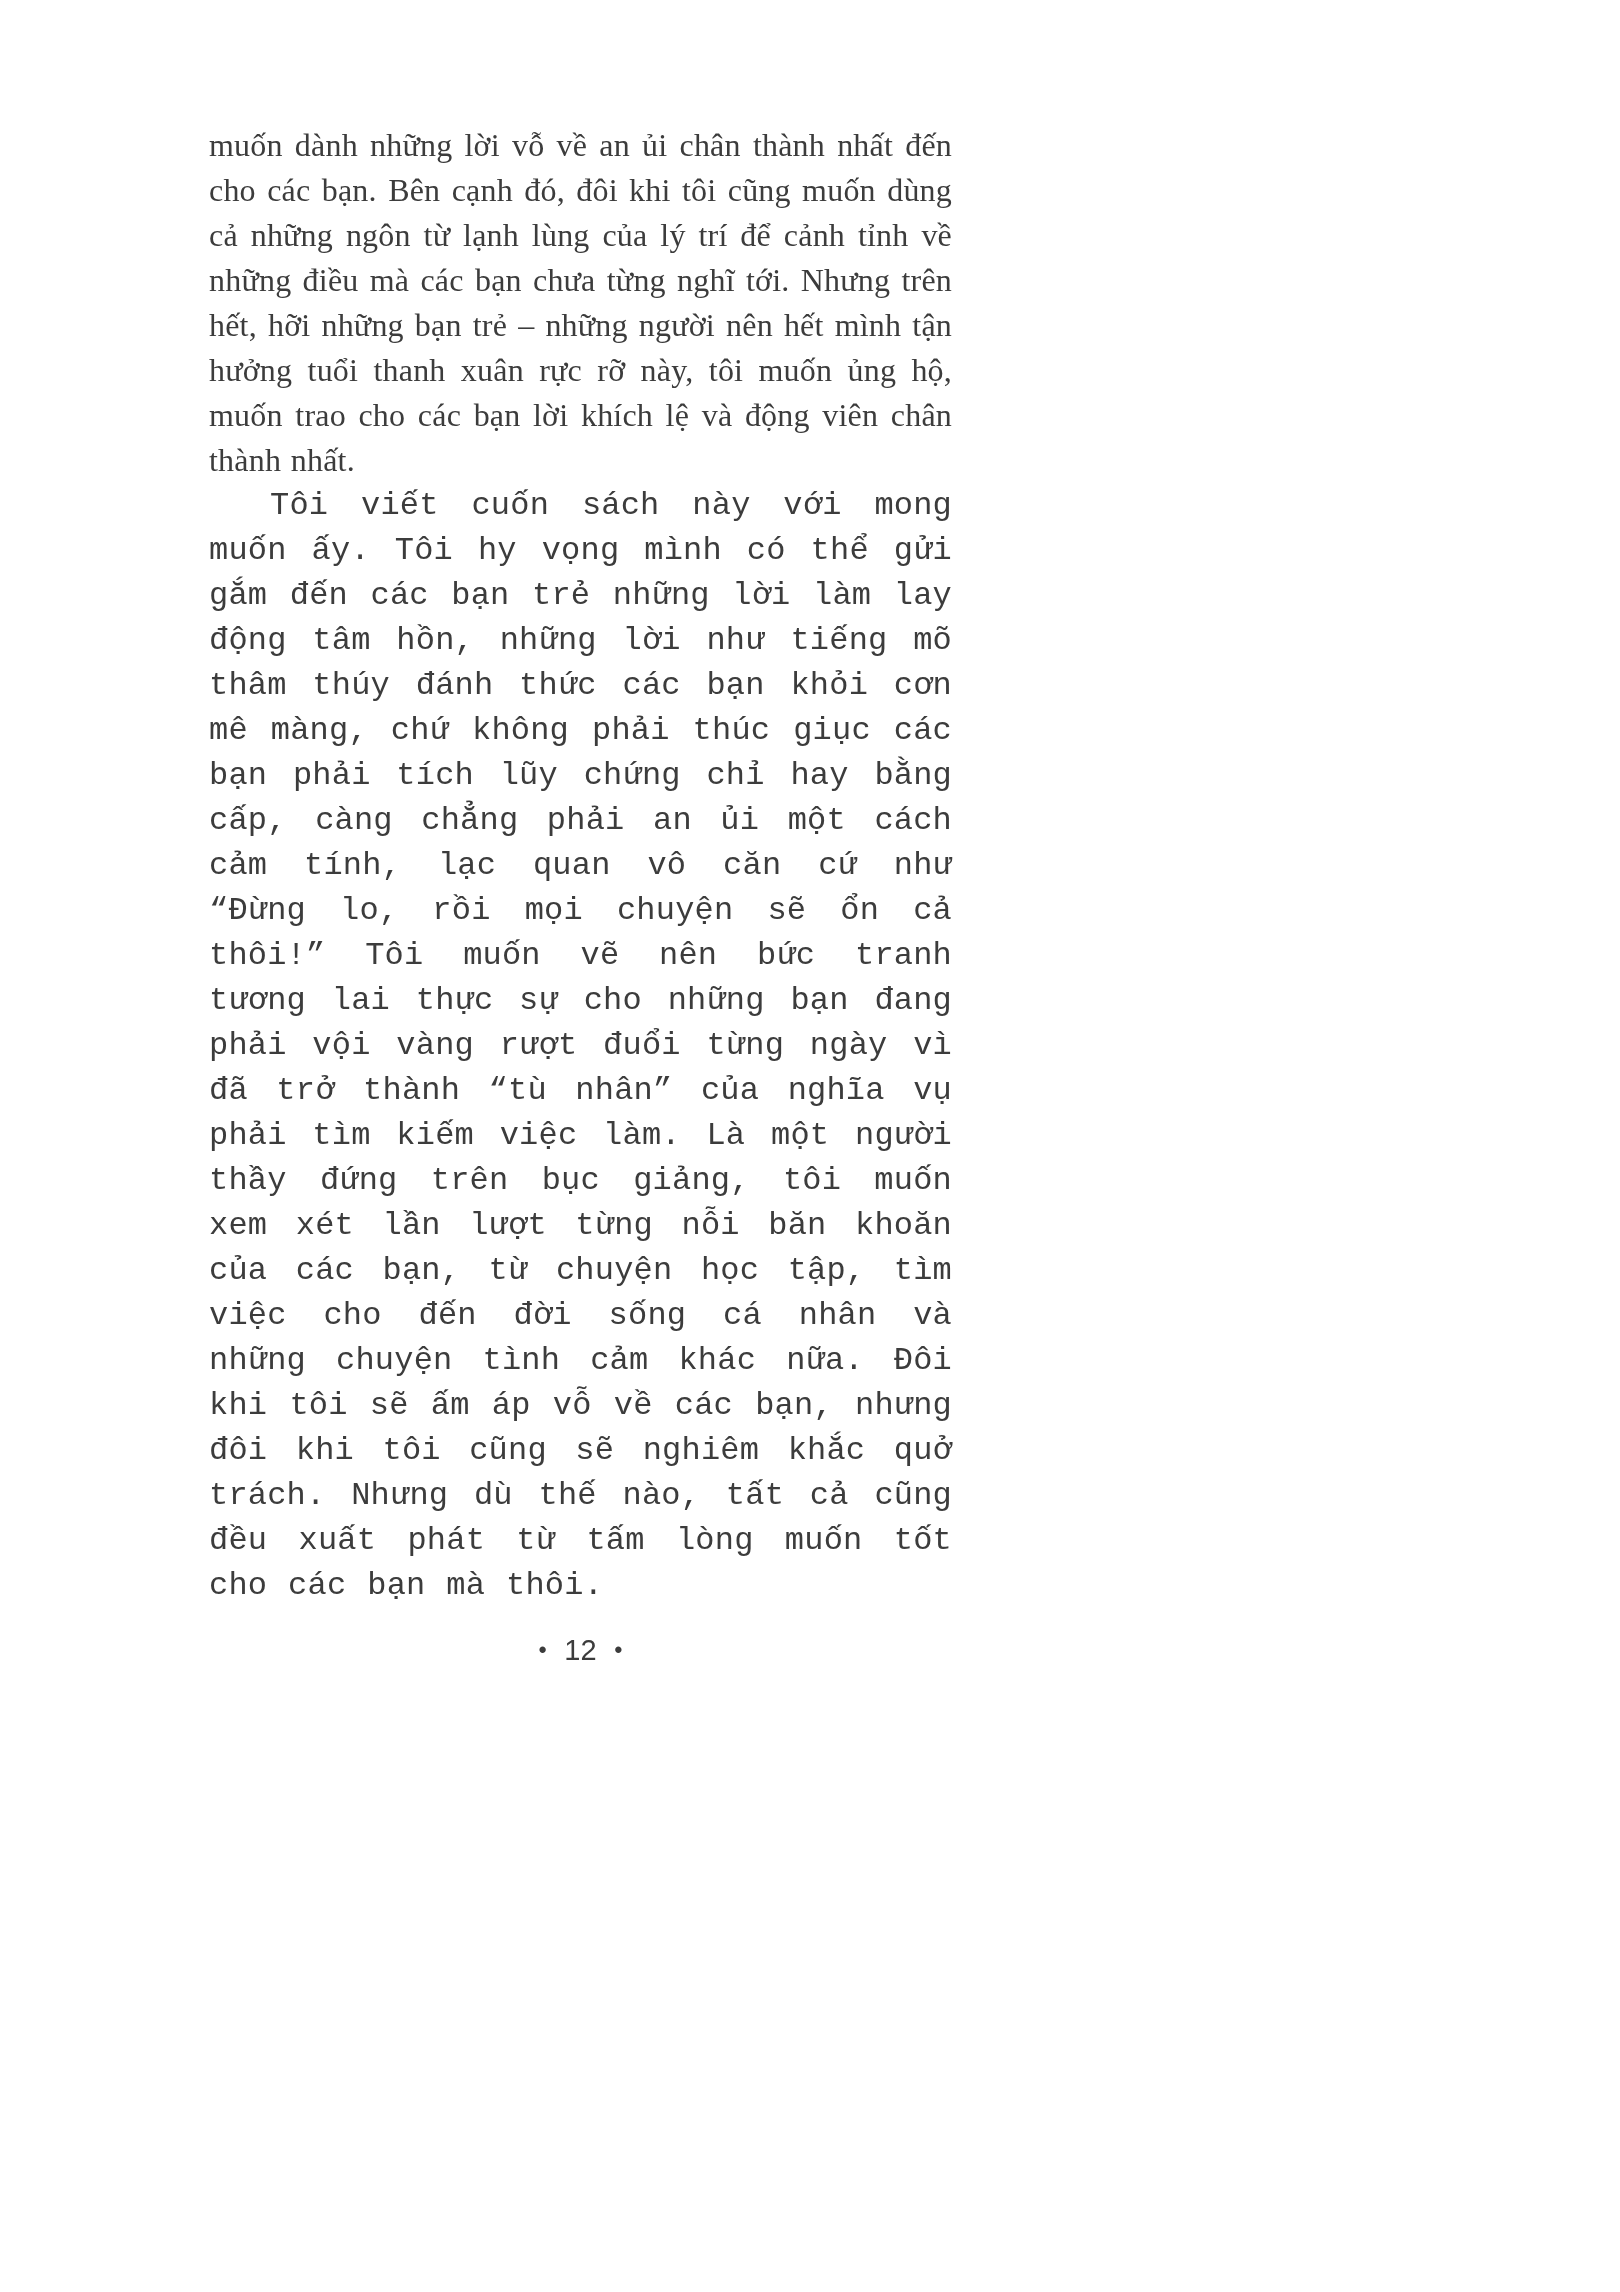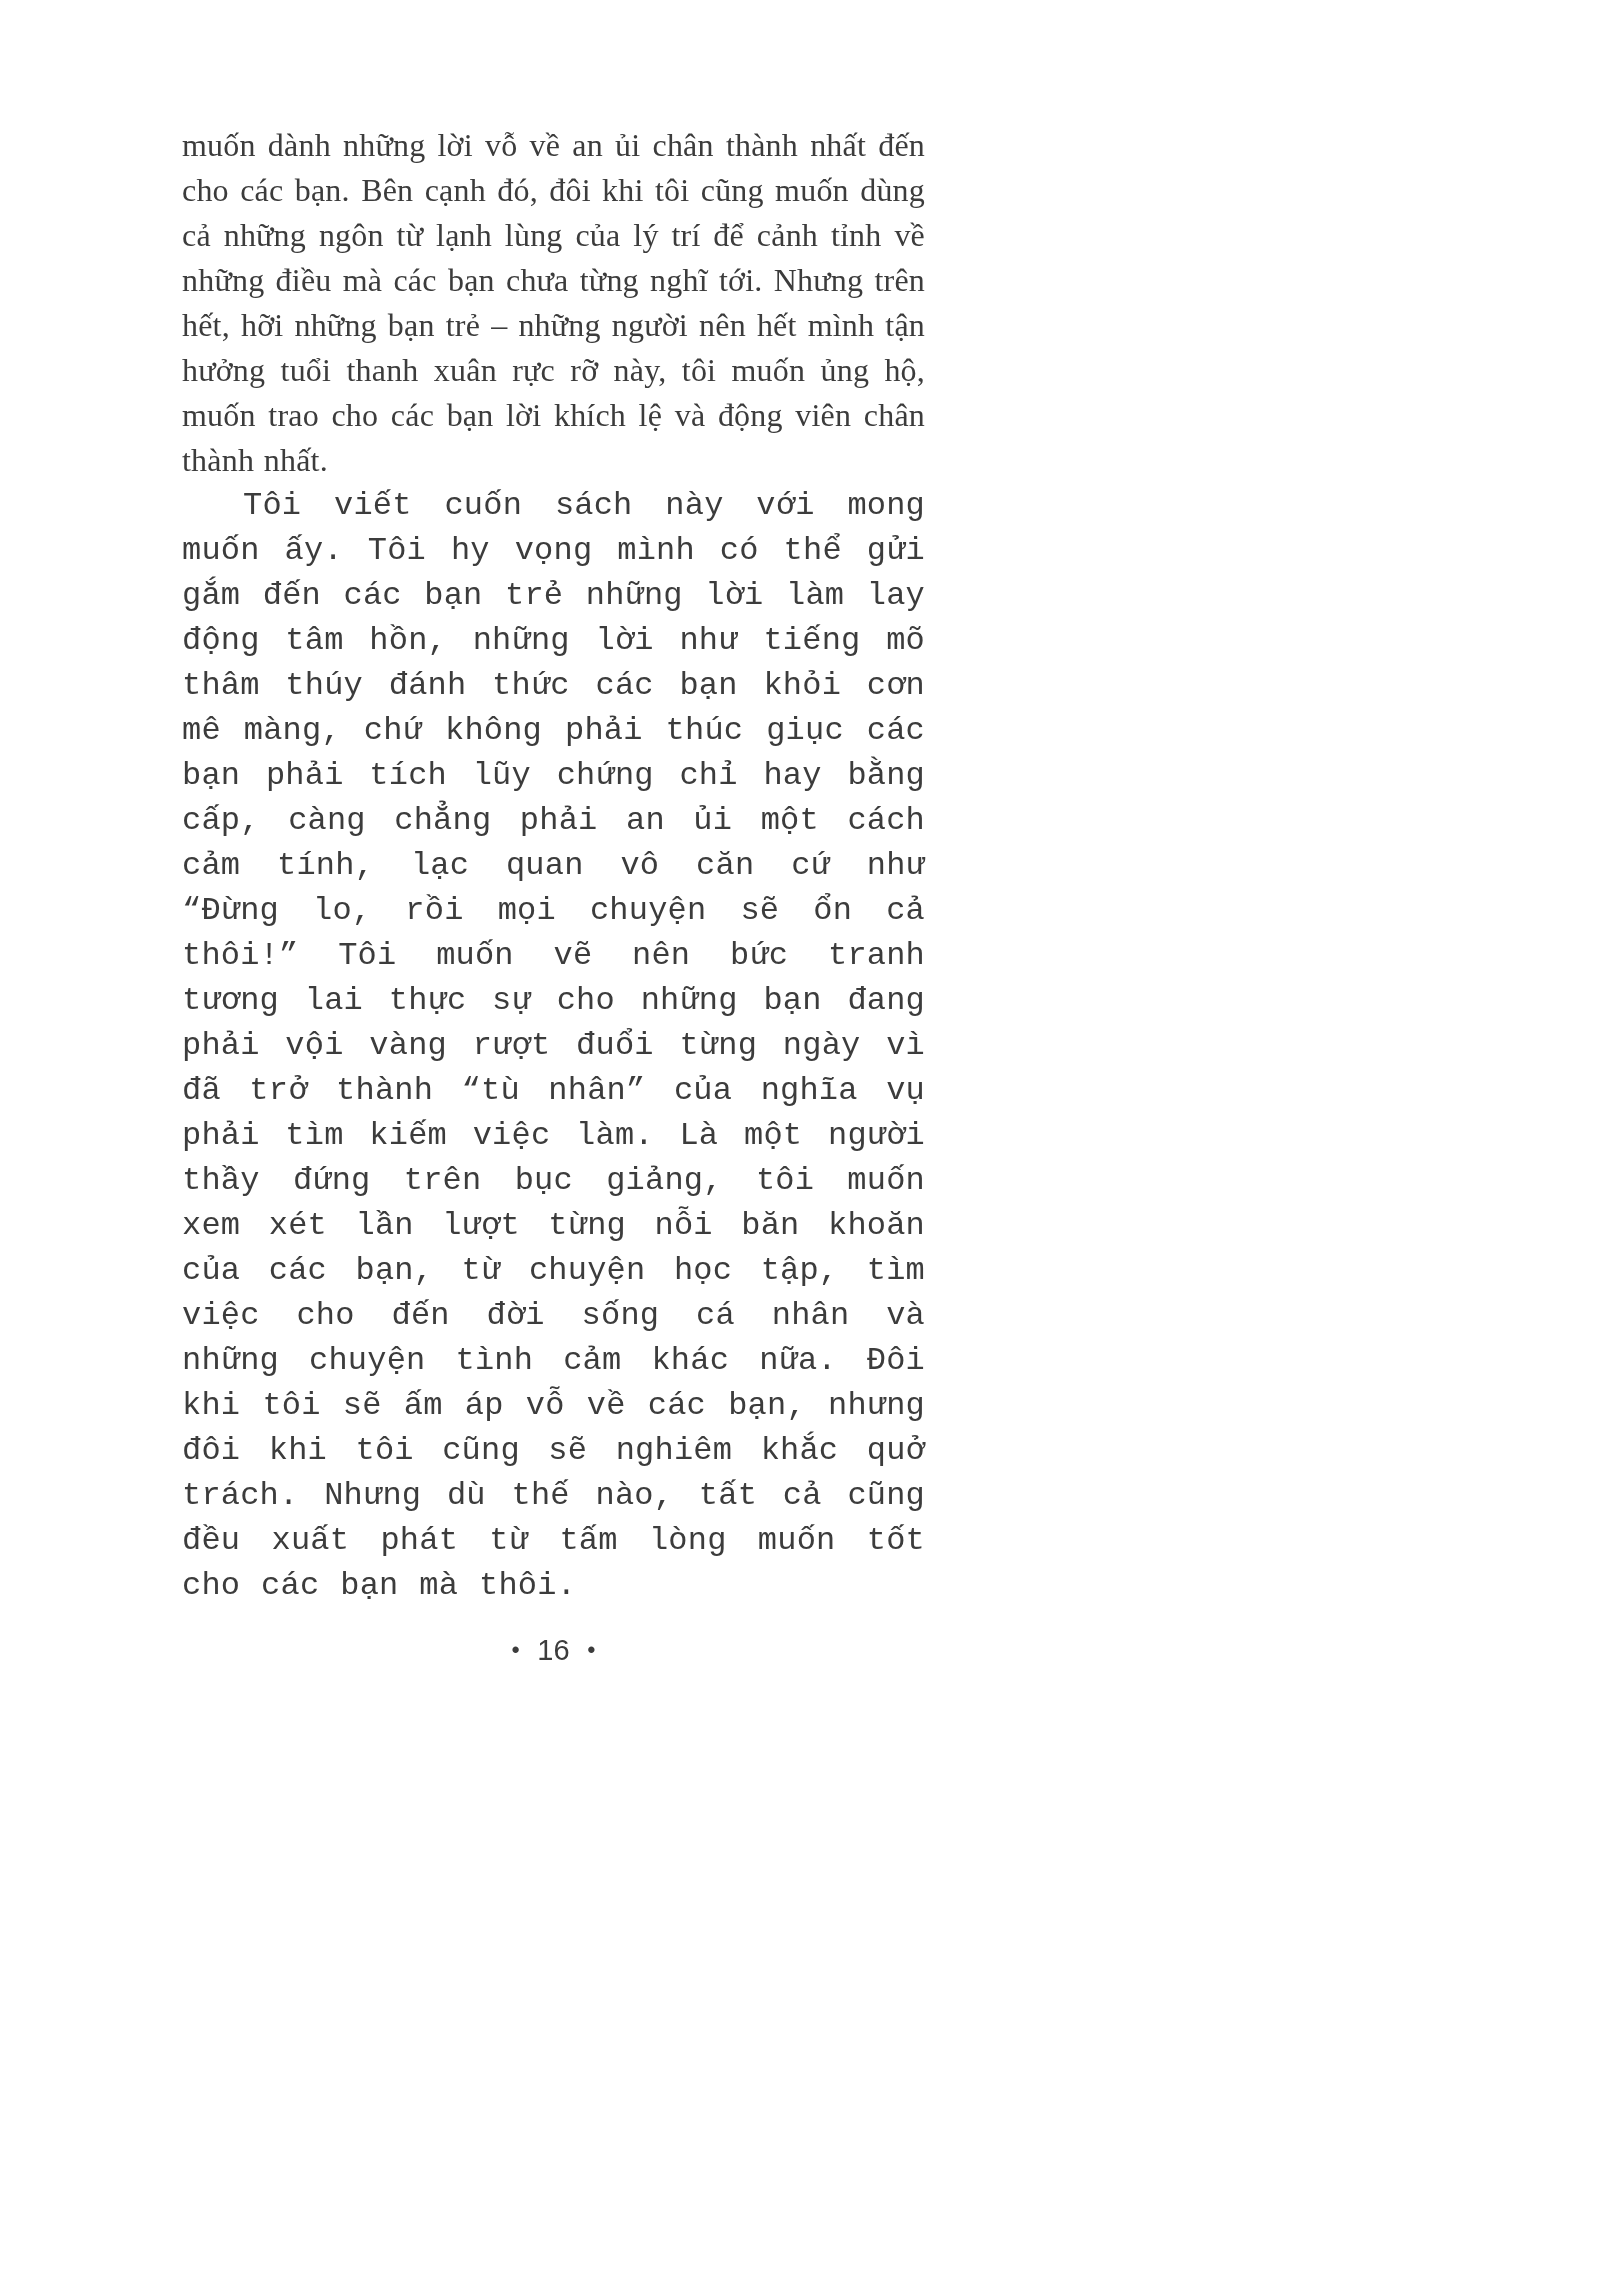--- a/index.html
+++ b/index.html
@@ -10,20 +10,21 @@
     background: #ffffff;
   }
   .page {
     position: relative;
     width: 1344px;
     height: 2293px;
     background: var(--paper, #ffffff);
     color: var(--ink, #3c3c3c);
     font-family: "Liberation Serif", "DejaVu Serif", serif;
     overflow: hidden;
+    margin-left: 27px;
   }
   .text-block {
     position: absolute;
     left: 182px;
     top: 123px;
     width: 743px;
   }
   .para {
     margin: 0;
     font-size: 32px;
@@ -59,19 +60,19 @@
 <div class="page">
   <div class="text-block">
 
     <p class="para">muốn dành những lời vỗ về an ủi chân thành nhất đến cho các bạn. Bên cạnh đó, đôi khi tôi cũng muốn dùng cả những ngôn từ lạnh lùng của lý trí để cảnh tỉnh về những điều mà các bạn chưa từng nghĩ tới. Nhưng trên hết, hỡi những bạn trẻ – những người nên hết mình tận hưởng tuổi thanh xuân rực rỡ này, tôi muốn ủng hộ, muốn trao cho các bạn lời khích lệ và động viên chân thành nhất.</p>
 
     <p class="para indent">Tôi viết cuốn sách này với mong muốn ấy. Tôi hy vọng mình có thể gửi gắm đến các bạn trẻ những lời làm lay động tâm hồn, những lời như tiếng mõ thâm thúy đánh thức các bạn khỏi cơn mê màng, chứ không phải thúc giục các bạn phải tích lũy chứng chỉ hay bằng cấp, càng chẳng phải an ủi một cách cảm tính, lạc quan vô căn cứ như “Đừng lo, rồi mọi chuyện sẽ ổn cả thôi!” Tôi muốn vẽ nên bức tranh tương lai thực sự cho những bạn đang phải vội vàng rượt đuổi từng ngày vì đã trở thành “tù nhân” của nghĩa vụ phải tìm kiếm việc làm. Là một người thầy đứng trên bục giảng, tôi muốn xem xét lần lượt từng nỗi băn khoăn của các bạn, từ chuyện học tập, tìm việc cho đến đời sống cá nhân và những chuyện tình cảm khác nữa. Đôi khi tôi sẽ ấm áp vỗ về các bạn, nhưng đôi khi tôi cũng sẽ nghiêm khắc quở trách. Nhưng dù thế nào, tất cả cũng đều xuất phát từ tấm lòng muốn tốt cho các bạn mà thôi.</p>
 
 
     <div class="page-number">
       <span class="bullet">•</span>
-      <span class="number">16</span>
+      <span class="number">12</span>
       <span class="bullet">•</span>
     </div>
 
   </div>
 </div>
 
 
 </body></html>

